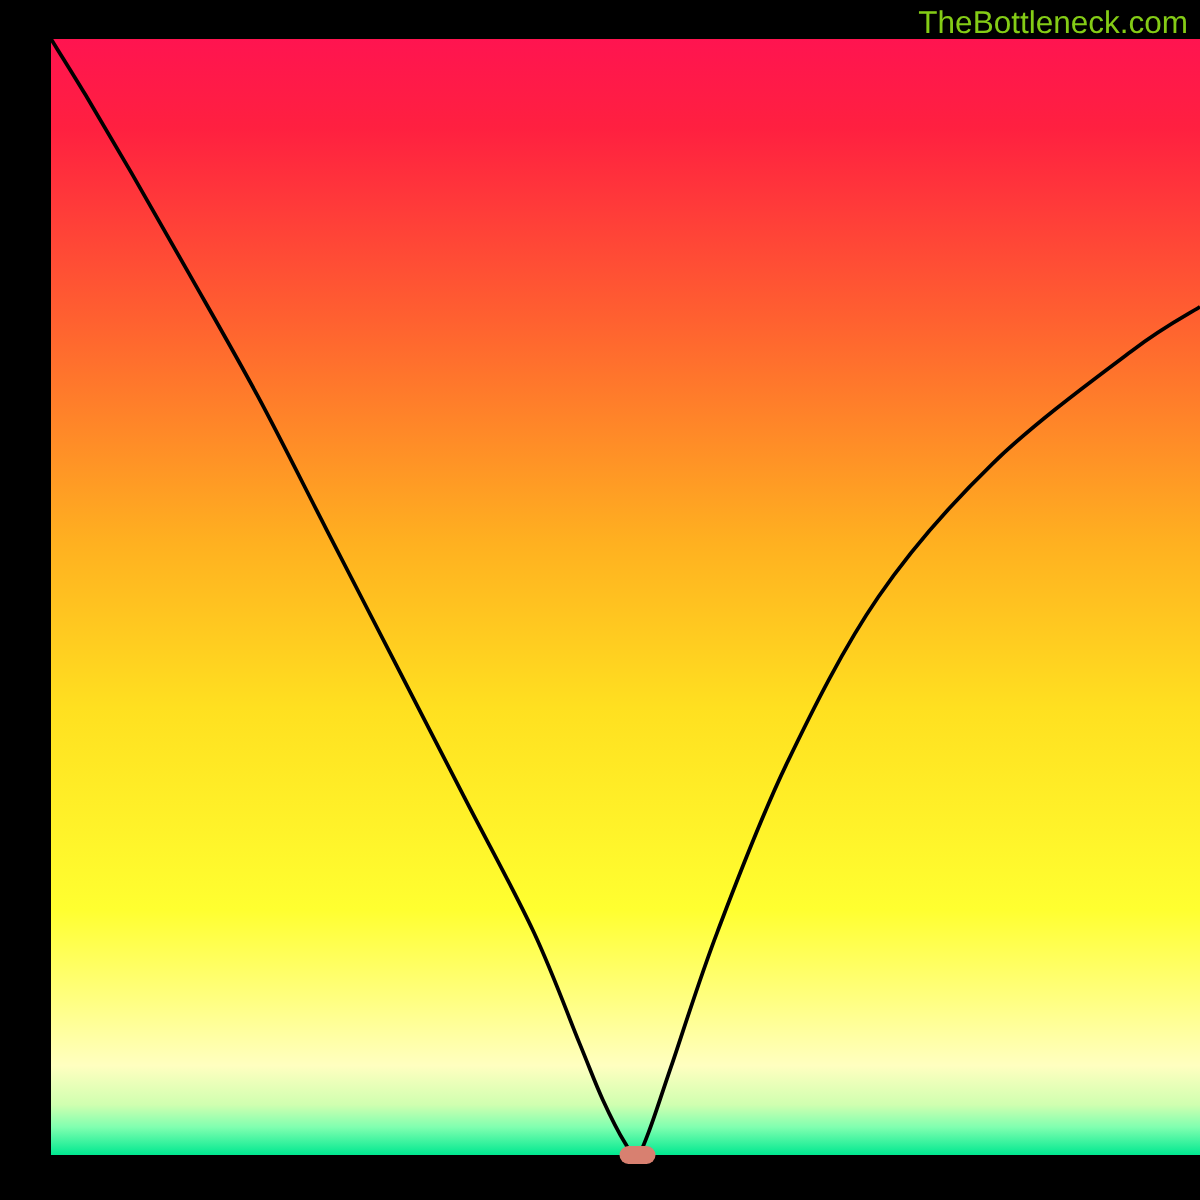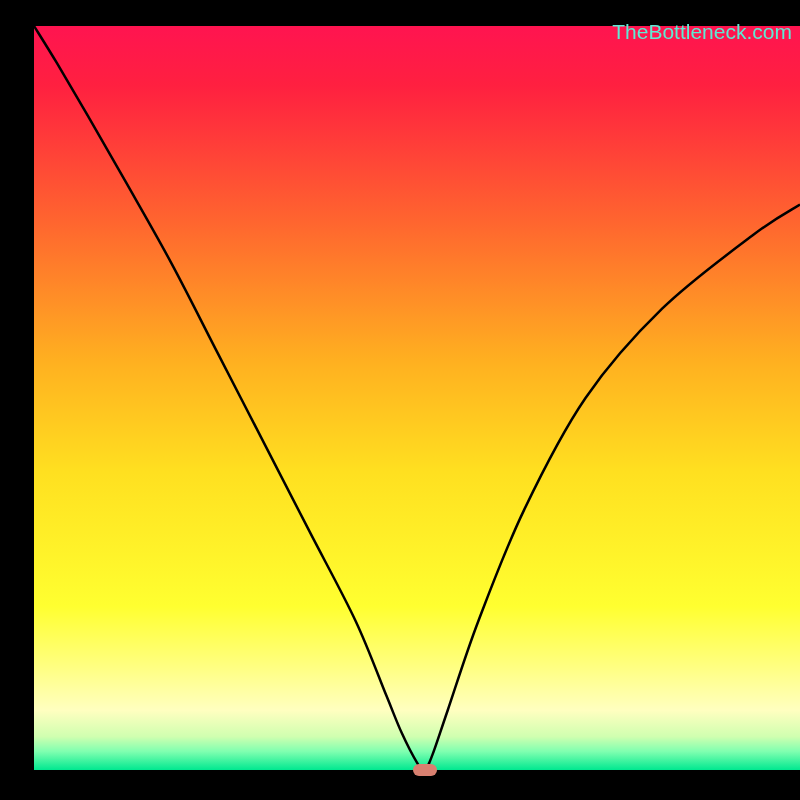--- a/index.html
+++ b/index.html
@@ -31,23 +31,23 @@
     }
     .gradient-bg {
       position: absolute;
       left: 0;
       top: 0;
       width: 100%;
       height: 100%;
     }
     .watermark {
       position: absolute;
-      top: 20px;
+      top: 4px;
       right: 8px;
-      color: #5eead4;
+      color: #84cc16;
       font-family: Arial, sans-serif;
       font-size: 21px;
       font-weight: 500;
       z-index: 10;
     }
     .curve-svg {
       position: absolute;
       left: 0;
       top: 0;
       width: 100%;

